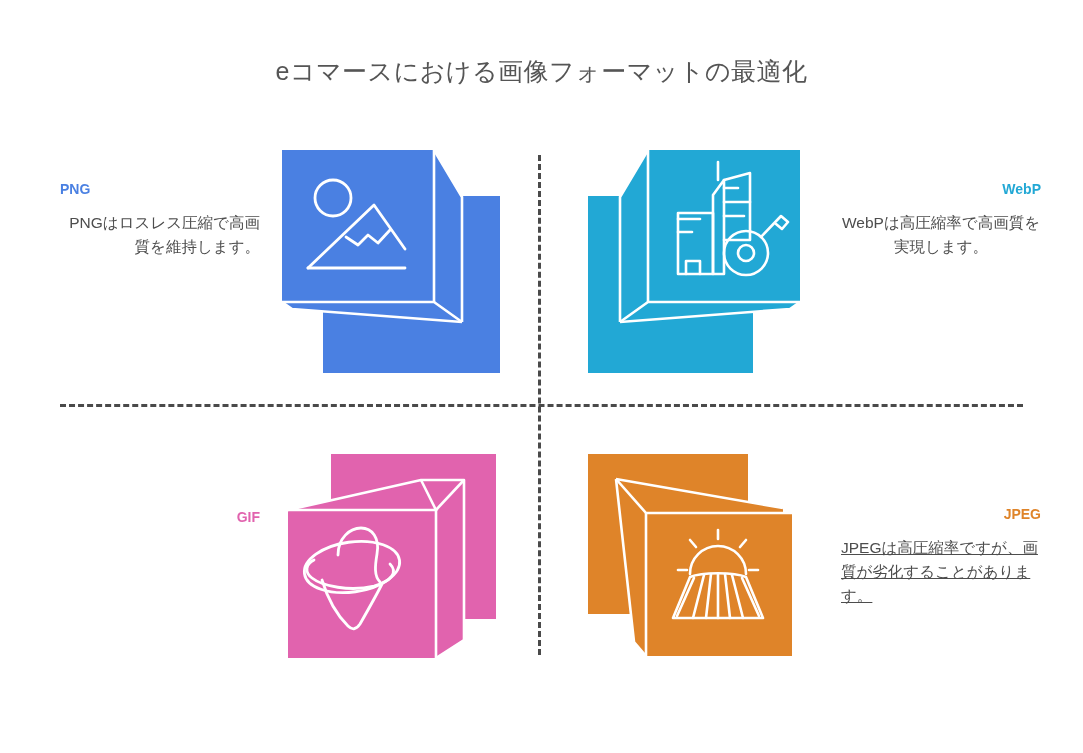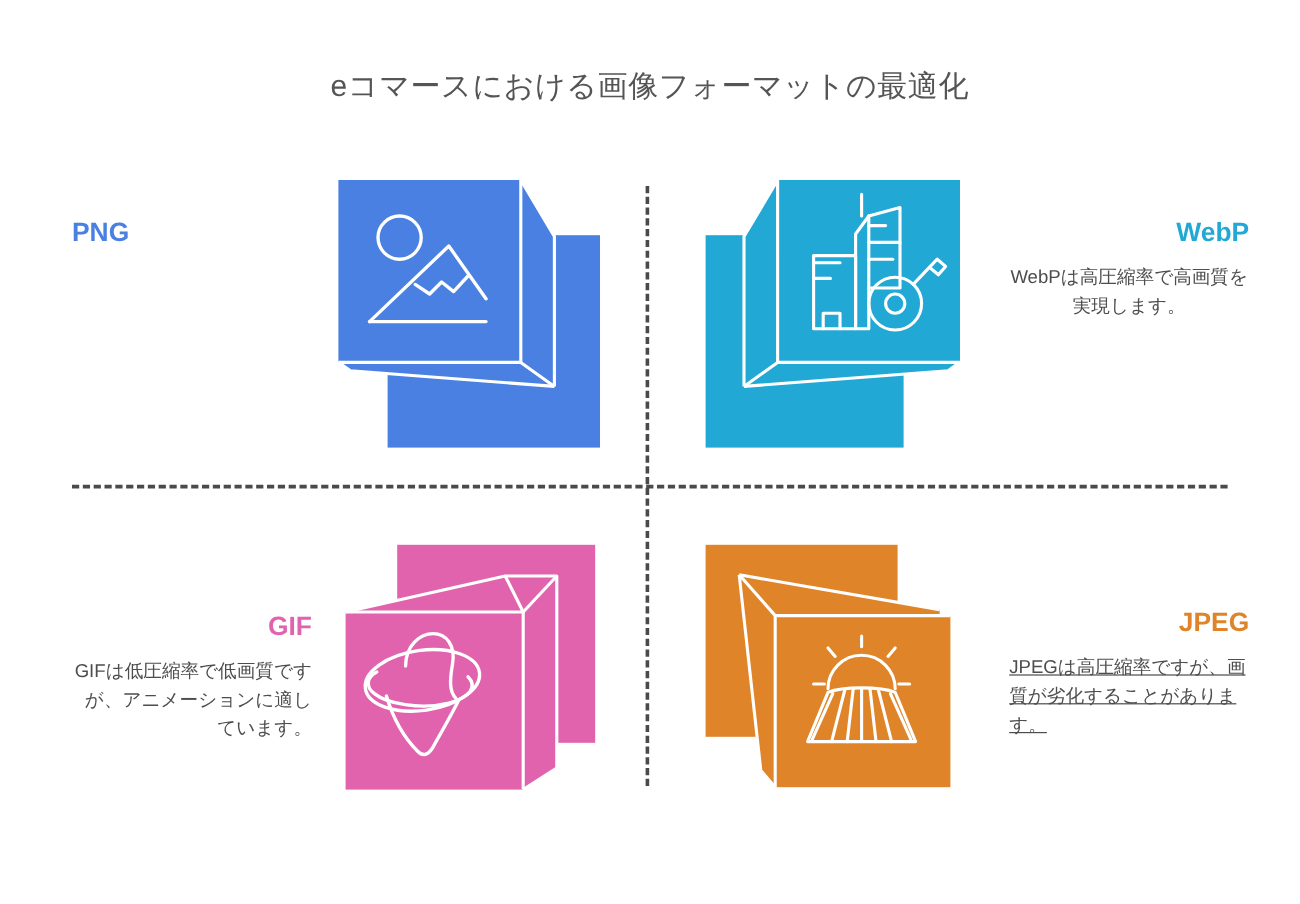--- a/index.html
+++ b/index.html
@@ -46,21 +46,21 @@
     width: 0;
     border-left: 3px dashed #4a4a4a;
   }
 
   
   .textblock {
     position: absolute;
     width: 200px;
   }
   .textblock .fmt-label {
-    font-size: 22px;
+    font-size: 14px;
     font-weight: bold;
     margin: 0 0 14px 0;
     line-height: 1.1;
   }
   .textblock .fmt-desc {
     font-size: 15.5px;
     line-height: 1.55;
     color: #4d4d4d;
     margin: 0;
   }
@@ -95,20 +95,21 @@
 </head>
 <body>
 
 <div class="page-title">eコマースにおける画像フォーマットの最適化</div>
 
 <div class="divider-h"></div>
 <div class="divider-v"></div>
 
 <div class="textblock tb-png">
   <div class="fmt-label">PNG</div>
+  <div class="fmt-desc">PNGはロスレス圧縮で高画質を維持します。</div>
 </div>
 
 <div class="illus illus-png">
   <svg width="232" height="235" viewBox="0 0 232 235">
 
     <rect x="45" y="56" width="177" height="177" fill="#4a80e2"></rect>
 
     <rect x="4" y="10" width="152" height="152" fill="#4a80e2"></rect>
 
     <polygon points="156,10 184,57 184,182 156,162" fill="#4a80e2"></polygon>
@@ -170,21 +171,20 @@
 
       <circle cx="168" cy="113" r="22"></circle>
       <circle cx="168" cy="113" r="8"></circle>
       <path d="M183,97 L203,76 L210,82 L204,89 L198,84"></path>
     </g>
   </svg>
 </div>
 
 <div class="textblock tb-gif">
   <div class="fmt-label">GIF</div>
-  <div class="fmt-desc">GIFは低圧縮率で低画質ですが、アニメーションに適しています。</div>
 </div>
 
 <div class="illus illus-gif">
   <svg width="240" height="230" viewBox="0 0 240 230">
 
     <rect x="55" y="4" width="165" height="165" fill="#e163ae"></rect>
 
     <polygon points="12,60 145,30 188,30 160,60" fill="#e163ae"></polygon>
 
     <polygon points="160,60 188,30 188,190 160,208" fill="#e163ae"></polygon>

